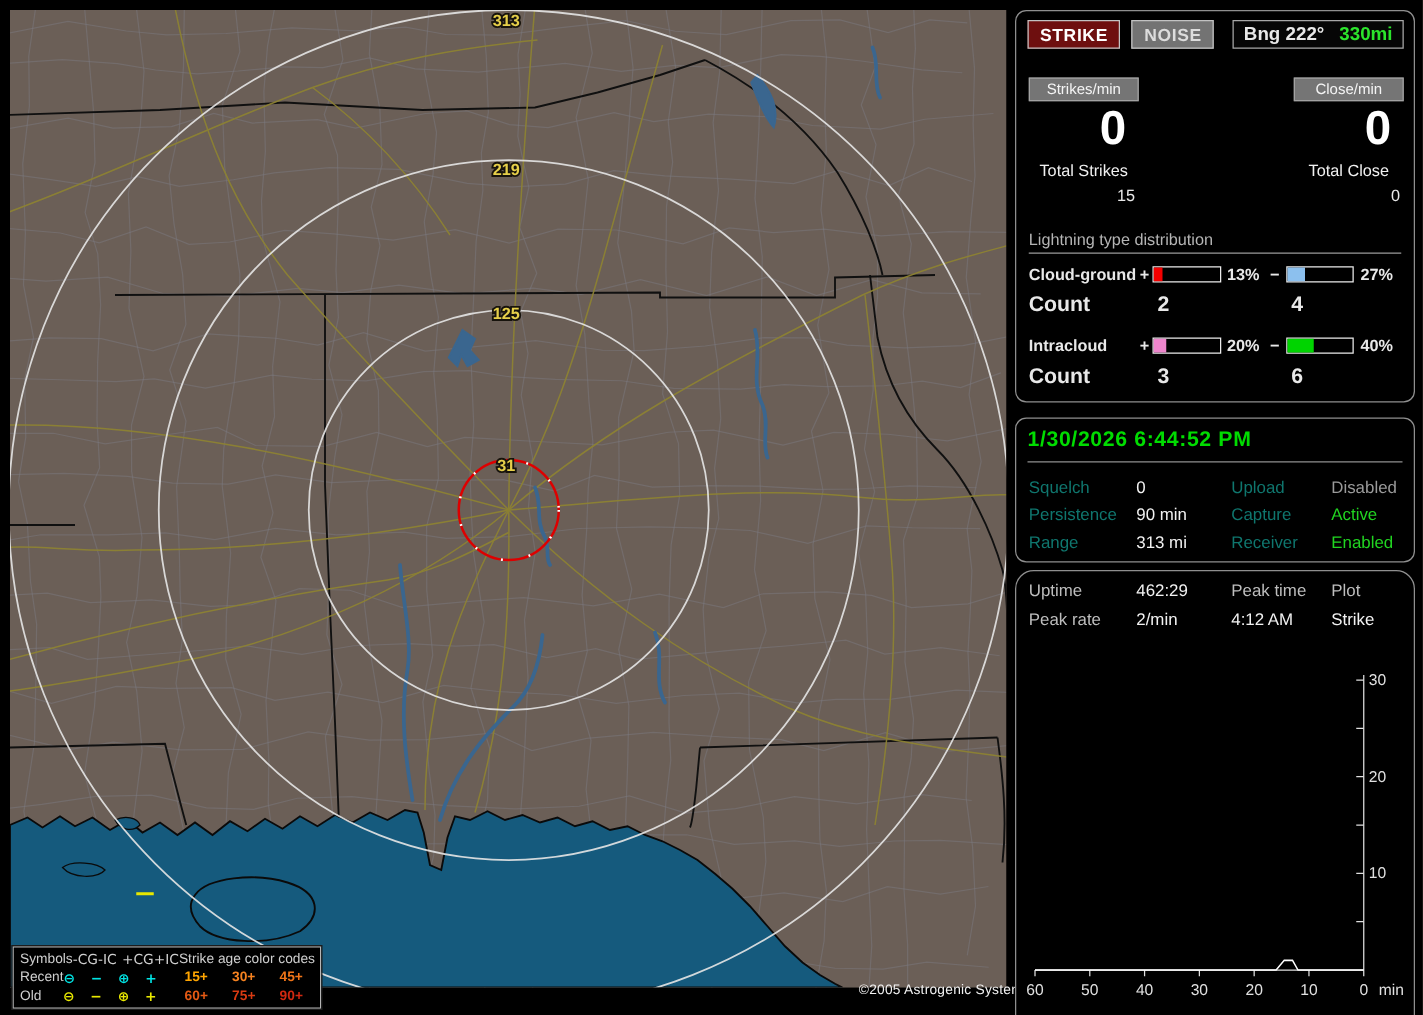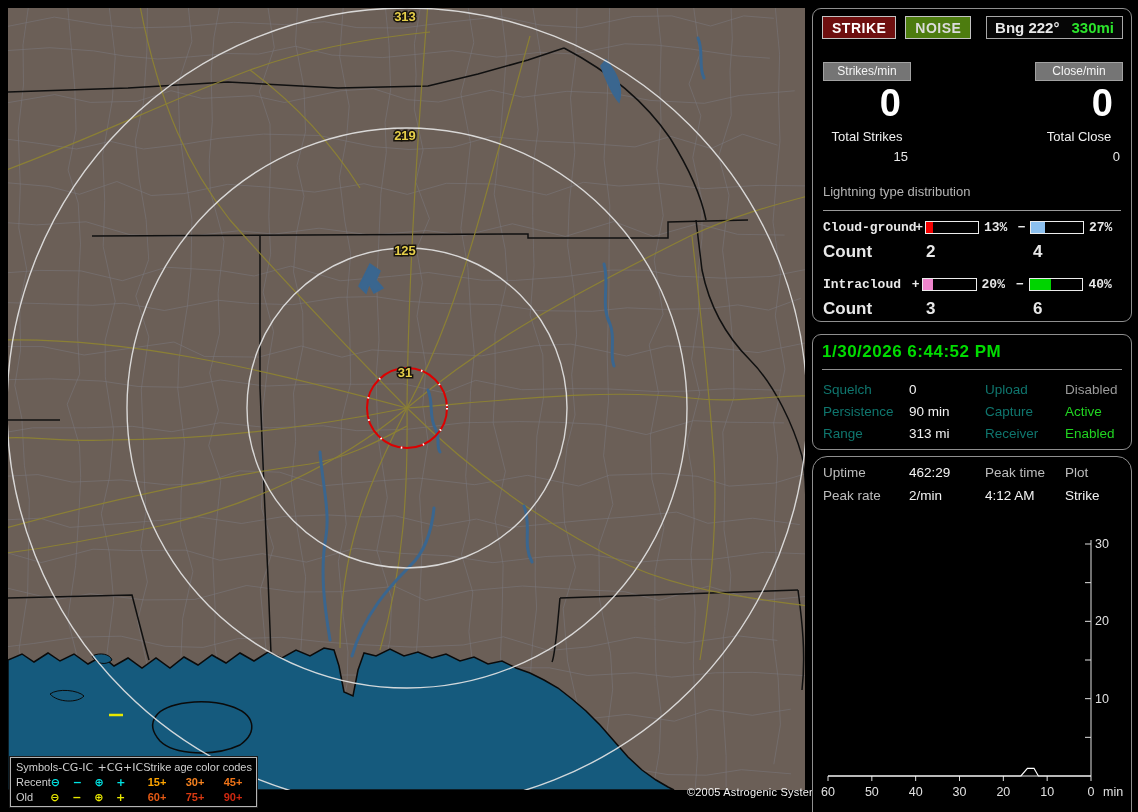--- a/index.html
+++ b/index.html
@@ -22,34 +22,34 @@
   .lagehdr{flex:1;text-align:center;}
   .lsym{font-weight:bold;}
   
   .panel{position:absolute;left:812px;width:320px;background:#000;border:1px solid #8f8f8f;
          border-radius:9px;box-sizing:border-box;}
   #panel-counters{top:8px;height:314px;}
   #panel-status{top:334px;height:116px;}
   #panel-stats{top:456px;height:424px;border-radius:15px;}
   .btn-row{display:flex;align-items:center;padding:7px 8px 0 9px;gap:9px;}
   .btn{height:23px;padding:0 9px;font-weight:bold;font-size:14px;letter-spacing:.5px;
-       border:1px solid #c2c2c2;background:#4d7c0f;color:#dcdcdc;font-family:inherit;cursor:pointer;}
+       border:1px solid #c2c2c2;background:#737373;color:#dcdcdc;font-family:inherit;cursor:pointer;}
   .btn.strike{background:#6e0f0f;color:#ffffff;}
   .bng{margin-left:auto;height:23px;border:1px solid #a8a8a8;background:#060606;display:flex;
        align-items:center;gap:12px;padding:0 8px;font-weight:bold;font-size:15px;box-sizing:border-box;}
   .bng .mi{font-weight:bold;}
   .cols{display:flex;justify-content:space-between;padding:23px 8px 0 10px;}
   .col{width:88px;}
   .chip{background:#757575;border:1px solid #a2a2a2;color:#f4f4f4;font-size:12px;
         text-align:center;padding:1px 0 2px;}
   .rate{font-size:38px;font-weight:bold;text-align:right;padding-right:10px;line-height:42px;margin-top:1px;}
   .total-label{font-size:13px;color:#f0f0f0;margin-top:5px;text-align:center;}
   .total-val{font-size:13px;text-align:right;padding-right:3px;margin-top:5px;}
-  .dist-title{color:#b4b4b4;font-size:13px;margin:20px 10px 0;border-bottom:1px solid #9a9a9a;padding-bottom:11px;}
-  .dist-row{display:flex;align-items:center;margin:9px 10px 0;font-size:13px;font-weight:bold;white-space:nowrap;font-family:Liberation Mono, monospace;}
+  .dist-title{color:#b4b4b4;font-size:13px;margin:20px 10px 0;border-bottom:1px solid #9a9a9a;padding-bottom:3px;}
+  .dist-row{display:flex;align-items:center;margin:9px 10px 0;font-size:13px;font-weight:bold;white-space:nowrap;}
   .dist-name{width:90px;}
   .sign{width:13px;text-align:center;}
   .bar{width:55px;height:11px;border:1px solid #ececec;background:#000;margin:0 0 0 0;display:block;}
   .bar i{display:block;height:100%;}
   .pct{width:34px;margin-left:5px;}
   .sign2{width:12px;text-align:center;margin-right:3px;}
   .count-row{display:flex;margin:7px 10px 0;font-size:17px;font-weight:bold;}
   .count-label{width:103px;}
   .cnt1{width:107px;}
   

